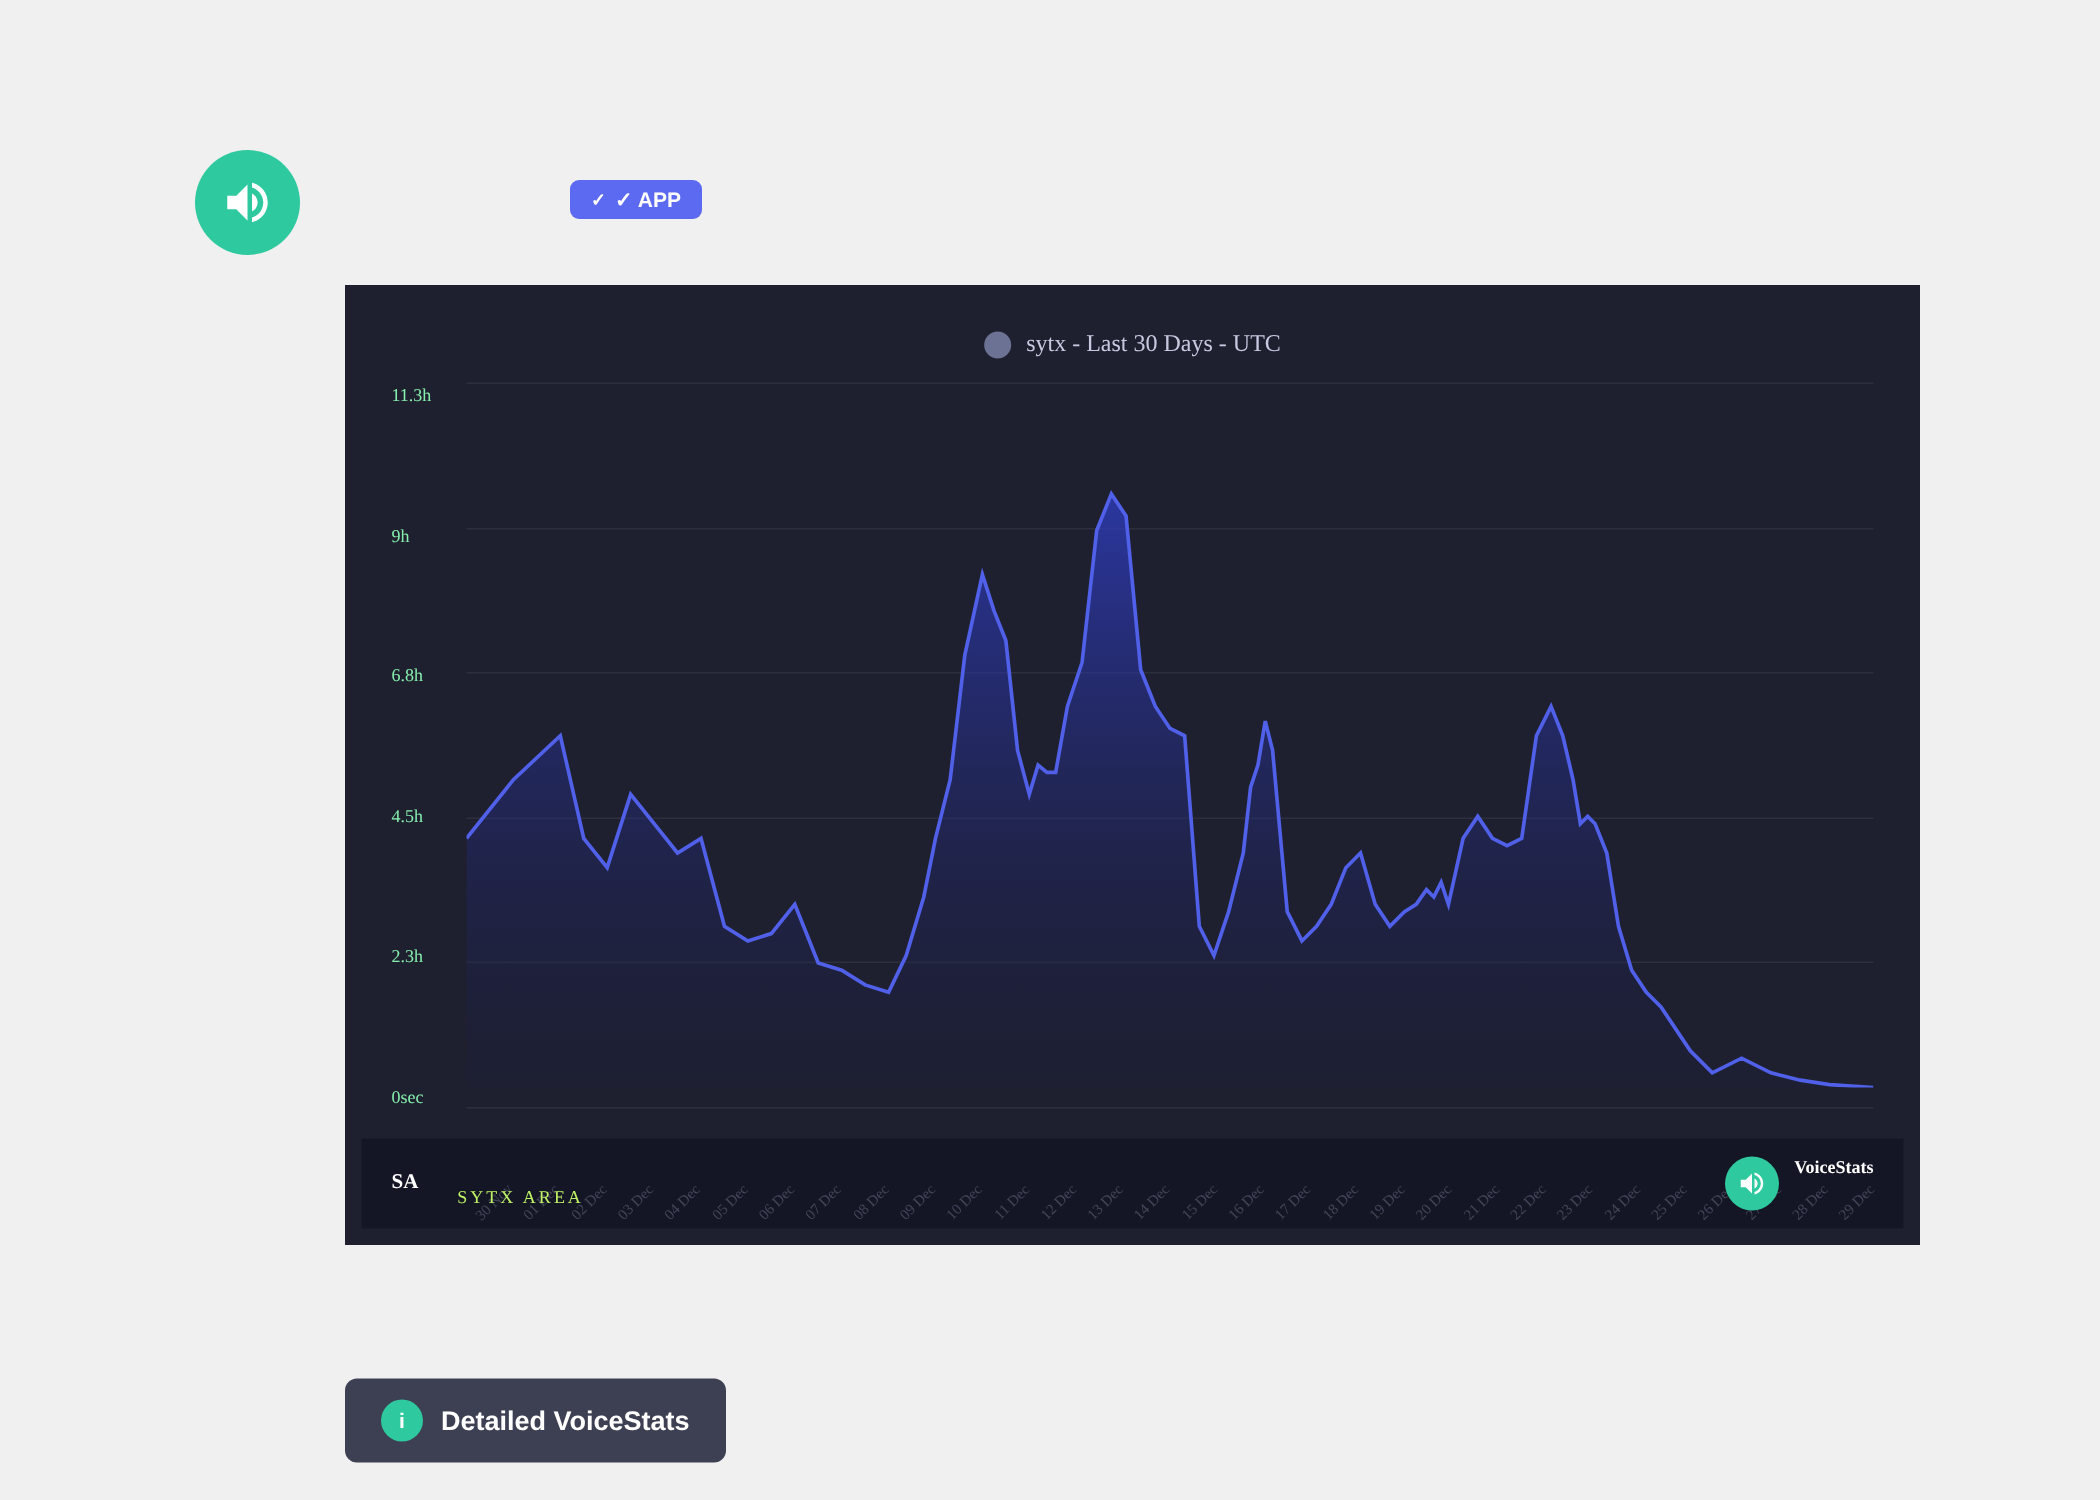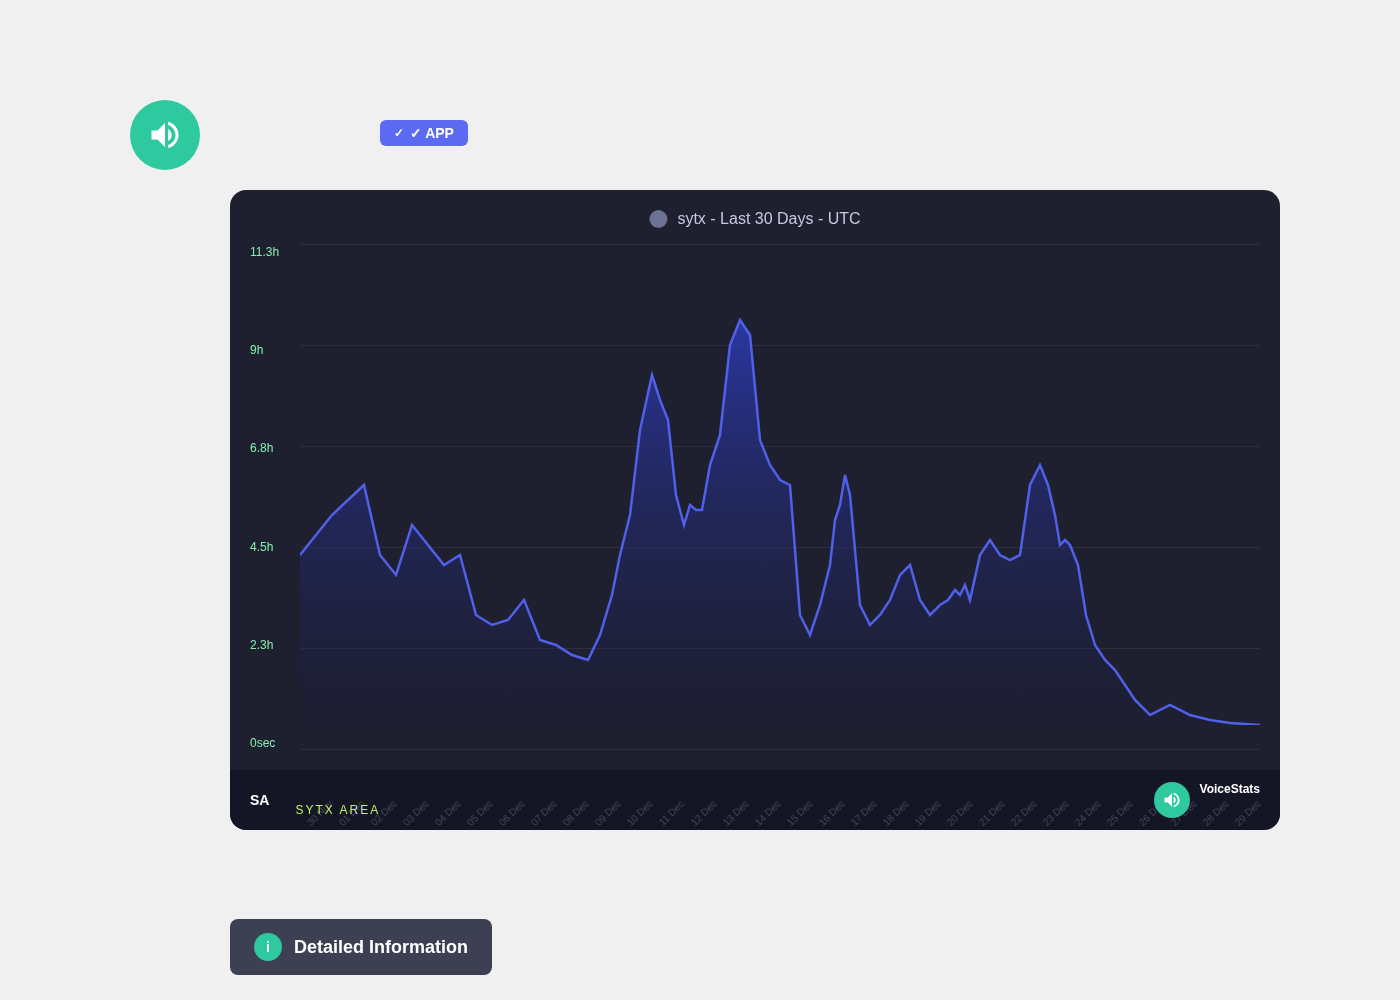--- a/index.html
+++ b/index.html
@@ -60,23 +60,24 @@
 
     
     .chart-container {
       position: absolute;
       top: 130px;
       left: 130px;
       right: 0;
       width: 1050px;
       height: 640px;
       background: #1e2030;
-      border-radius: 16px;
-      padding: 0;
+      border-radius: 0;
+      padding: 11px;
       overflow: hidden;
+      font-family: Liberation Serif, serif;
     }
 
     .chart-inner {
       position: relative;
       width: 100%;
       height: 100%;
     }
 
     
     .chart-title {
@@ -381,16 +382,16 @@
         </div>
       </div>
 
     </div>
   </div>
 
   <div class="detailed-info-btn">
     <div class="info-icon">
       <span>i</span>
     </div>
-    <span>Detailed Information</span>
+    <span>Detailed VoiceStats</span>
   </div>
 
 </div>
 
 </body></html>

